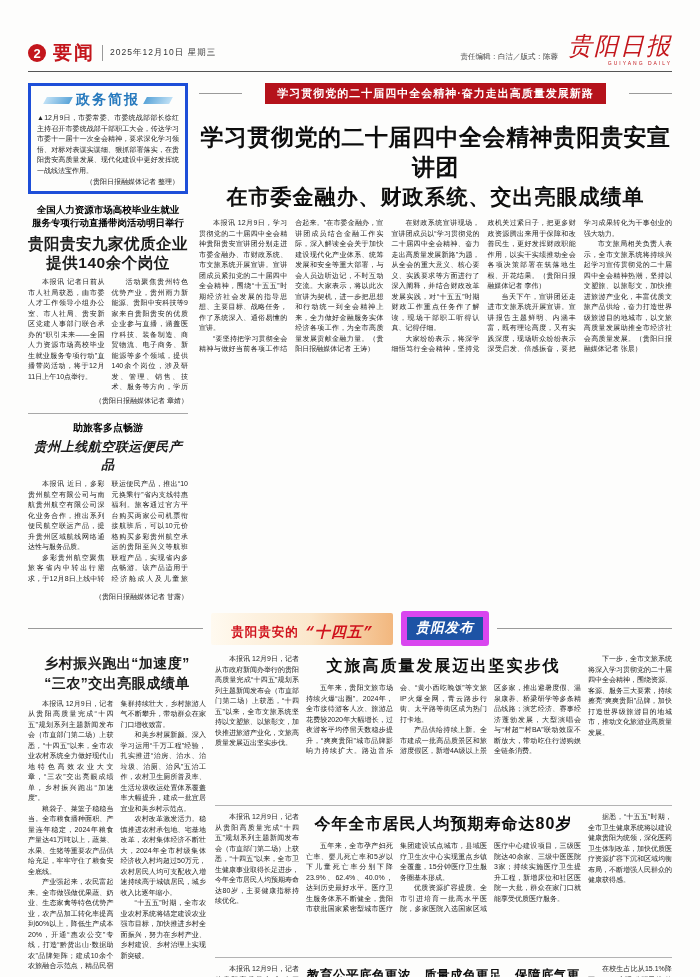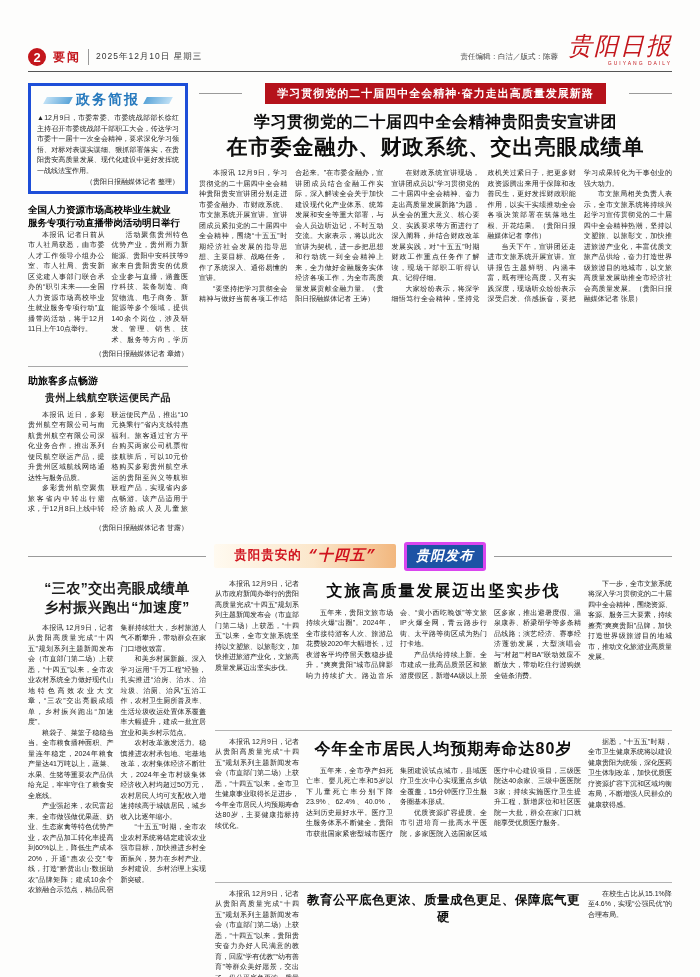--- a/index.html
+++ b/index.html
@@ -10,34 +10,34 @@
     position:relative; overflow:hidden;
   }
   .inner { padding:34px 28px 6px 28px; }
 
   
   .masthead-row { display:flex; justify-content:space-between; align-items:flex-end;
     border-bottom:1.5px solid #555; padding-bottom:5px; }
   .mh-left { display:flex; align-items:center; gap:7px; }
   .page-badge { width:18px; height:18px; border-radius:50%; background:#c3161c; color:#fff;
     font-weight:bold; font-size:13px; display:flex; align-items:center; justify-content:center; }
-  .section-name { color:#c3161c; font-weight:900; font-size:12px; letter-spacing:2px; }
+  .section-name { color:#c3161c; font-weight:900; font-size:19px; letter-spacing:2px; }
   .mh-div { width:1px; height:16px; background:#999; }
   .date-label { font-size:8.5px; color:#333; letter-spacing:1px; }
   .mh-right { display:flex; align-items:flex-end; gap:10px; }
   .editor-label { font-size:7.5px; color:#444; padding-bottom:4px; }
   .masthead-logo { color:#c3161c; font-family:"DejaVu Serif","Liberation Serif",serif;
     font-weight:400; font-style:italic; font-size:24px; line-height:1; letter-spacing:2px; }
   .masthead-sub { font-size:5px; color:#c3161c; text-align:right; letter-spacing:2px; margin-top:2px; }
 
   
   .smalltext { font-size:7px; line-height:1.5; text-align:justify; color:#222; }
   .smalltext p { text-indent:2em; margin:0; }
   .byline { text-align:right; font-size:7px; color:#222; margin-top:1px; }
-  .kicker { font-weight:bold; text-align:left; color:#000; }
+  .kicker { font-weight:bold; text-align:center; color:#000; }
   .rule { border-top:1px solid #a8a8a8; margin:7px 0; }
 
   
   .top-grid { display:flex; gap:11px; margin-top:11px; }
   .left-col { width:160px; flex:none; }
   .right-main { flex:1; min-width:0; }
 
   
   .briefing-box { border:3px solid #1d4ed8; padding:5px 6px 4px; }
   .briefing-title-row { display:flex; align-items:center; justify-content:center; gap:5px; margin-bottom:4px; }
@@ -46,44 +46,44 @@
   .briefing-title { color:#2679bd; font-weight:900; font-size:14px; letter-spacing:2px; }
 
   
   .jobs { margin-top:9px; }
   .kicker-2line { font-size:9.5px; line-height:1.4; }
   .headline-md { font-size:15.5px; font-weight:900; text-align:center; line-height:1.25;
     margin:4px 0 5px; letter-spacing:0.5px; }
   .cols2 { column-count:2; column-gap:7px; }
   .jobs-body { height:118px; overflow:hidden; }
   .air-kicker { font-size:10px; }
-  .headline-sm { font-size:10px; font-weight:900; text-align:center; margin:3px 0 5px; letter-spacing:0.5px; }
+  .headline-sm { font-size:13px; font-weight:900; text-align:center; margin:3px 0 5px; letter-spacing:0.5px;font-style:italic; }
   .air-body { height:112px; overflow:hidden; }
 
   
   .banner-row { display:flex; align-items:center; gap:23px; }
   .hline { flex:1; height:1px; background:#9a9a9a; }
   .red-banner { background:#b5121b; color:#fff; font-weight:bold; font-size:11px;
     padding:3px 12px; letter-spacing:1px; white-space:nowrap; }
   .lead-headline { text-align:center; font-weight:900; color:#0d0d0d; }
-  .lead-h1 { font-size:16px; letter-spacing:0.5px; margin-top:8px; line-height:1.3; }
+  .lead-h1 { font-size:23px; letter-spacing:0.5px; margin-top:19px; line-height:1.3; }
   .lead-h2 { font-size:21px; letter-spacing:1px; line-height:1.3; margin-bottom:8px; }
   .lead-body { column-count:5; column-gap:8px; height:278px; overflow:hidden; }
 
   
   .mid-banner-row { display:flex; align-items:center; gap:8px; margin:9px 0 8px; }
   .fourteen-banner { display:flex; align-items:center; gap:6px;
     background:linear-gradient(90deg,#fffaf0 0%,#fbe7cb 55%,#f2b77e 100%);
-    padding:2px 20px 3px; border-radius:2px; }
+    padding:10px 20px 3px; border-radius:2px; }
   .fb-pre { color:#d0121d; font-weight:900; font-size:12.5px; letter-spacing:1px; }
   .fb-quote { color:#d0121d; font-weight:900; font-style:italic; font-size:15px;
     font-family:Liberation Mono, monospace; letter-spacing:1px; }
   .fabu-logo { background:#1d53a5; color:#fff; font-weight:900; font-style:italic;
     font-size:13.5px; padding:2px 9px 3px; border-radius:3px; letter-spacing:1px;
-    border:3px solid #d946ef; }
+    border:6px solid #d946ef; }
 
   
   .bottom-grid { display:flex; gap:9px; }
   .sannong { width:178px; flex:none; }
   .sannong-h { font-size:14px; font-weight:900; text-align:center; line-height:1.4; letter-spacing:0.5px; }
   .sannong-body { column-count:2; column-gap:7px; height:408px; overflow:hidden; margin-top:5px; }
   .center-stack { flex:1; min-width:0; display:flex; flex-direction:column; }
 
   .feature { display:flex; gap:7px; overflow:hidden; }
   .intro-col, .end-col { width:84px; flex:none; overflow:hidden; }
@@ -133,20 +133,24 @@
           </div>
           <div class="smalltext">▲12月9日，市委常委、市委统战部部长徐红主持召开市委统战部干部职工大会，传达学习市委十一届十一次全会精神，要求深化学习领悟、对标对表谋实谋细、狠抓部署落实，在贵阳贵安高质量发展、现代化建设中更好发挥统一战线法宝作用。</div>
           <div class="byline">（贵阳日报融媒体记者 整理）</div>
         </div>
 
         <div class="jobs">
           <div class="kicker kicker-2line">
             <div>全国人力资源市场高校毕业生就业</div>
             <div>服务专项行动直播带岗活动明日举行</div>
           </div>
+          <div class="headline-md">
+            <div>贵阳贵安九家优质企业</div>
+            <div>提供140余个岗位</div>
+          </div>
           <div class="smalltext cols2 jobs-body">
               <p>本报讯 记者日前从市人社局获悉，由市委人才工作领导小组办公室、市人社局、贵安新区党建人事部门联合承办的“职引未来——全国人力资源市场高校毕业生就业服务专项行动”直播带岗活动，将于12月11日上午10点举行。</p>
               <p>活动聚焦贵州特色优势产业，贵州雨力新能源、贵阳中安科技等9家来自贵阳贵安的优质企业参与直播，涵盖医疗科技、装备制造、商贸物流、电子商务、新能源等多个领域，提供140余个岗位，涉及研发、管理、销售、技术、服务等方向，学历需求覆盖大专至硕士，全面满足高校毕业生多元化的就业需求。</p>
             </div>
           <div class="byline">（贵阳日报融媒体记者 章婧）</div>
         </div>
 
         <div class="rule"></div>
 
         <div>
@@ -188,22 +192,22 @@
         <span class="fb-quote">“十四五”</span>
       </div>
       <div class="fabu-logo">贵阳发布</div>
       <div class="hline"></div>
     </div>
 
     <div class="bottom-grid">
 
       <div class="sannong">
         <div class="sannong-h">
+          <div>乡村振兴跑出“加速度”</div>
           <div>“三农”交出亮眼成绩单</div>
-          <div>乡村振兴跑出“加速度”</div>
         </div>
         <div class="smalltext sannong-body">
             <p>本报讯 12月9日，记者从贵阳高质量完成“十四五”规划系列主题新闻发布会（市直部门第二场）上获悉，“十四五”以来，全市农业农村系统全力做好现代山地特色高效农业大文章，“三农”交出亮眼成绩单，乡村振兴跑出“加速度”。</p>
             <p>粮袋子、菜篮子稳稳当当。全市粮食播种面积、产量连年稳定，2024年粮食产量达41万吨以上，蔬菜、水果、生猪等重要农产品供给充足，牢牢守住了粮食安全底线。</p>
             <p>产业强起来，农民富起来。全市做强做优果蔬、奶业、生态家禽等特色优势产业，农产品加工转化率提高到60%以上，降低生产成本20%，开通“惠农公交”专线，打造“黔货出山·数据助农”品牌矩阵；建成10余个农旅融合示范点，精品民宿集群持续壮大，乡村旅游人气不断攀升，带动群众在家门口增收致富。</p>
             <p>和美乡村展新颜。深入学习运用“千万工程”经验，扎实推进“治房、治水、治垃圾、治厕、治风”五治工作，农村卫生厕所普及率、生活垃圾收运处置体系覆盖率大幅提升，建成一批宜居宜业和美乡村示范点。</p>
             <p>农村改革激发活力。稳慎推进农村承包地、宅基地改革，农村集体经济不断壮大，2024年全市村级集体经济收入村均超过50万元，农村居民人均可支配收入增速持续高于城镇居民，城乡收入比逐年缩小。</p>
             <p>“十五五”时期，全市农业农村系统将锚定建设农业强市目标，加快推进乡村全面振兴，努力在乡村产业、乡村建设、乡村治理上实现新突破。</p>
           </div>
       </div>

